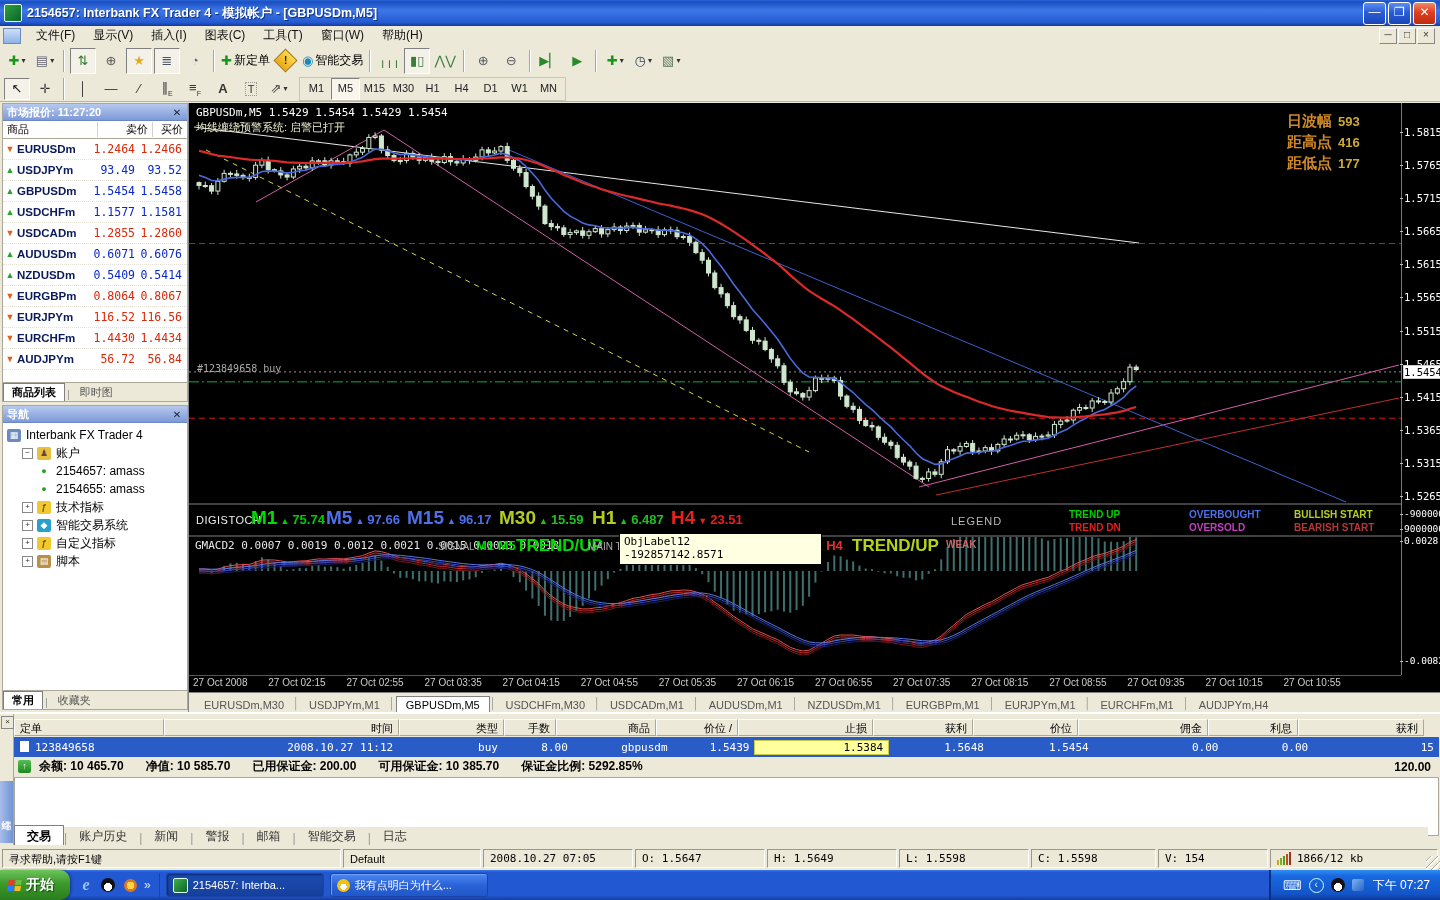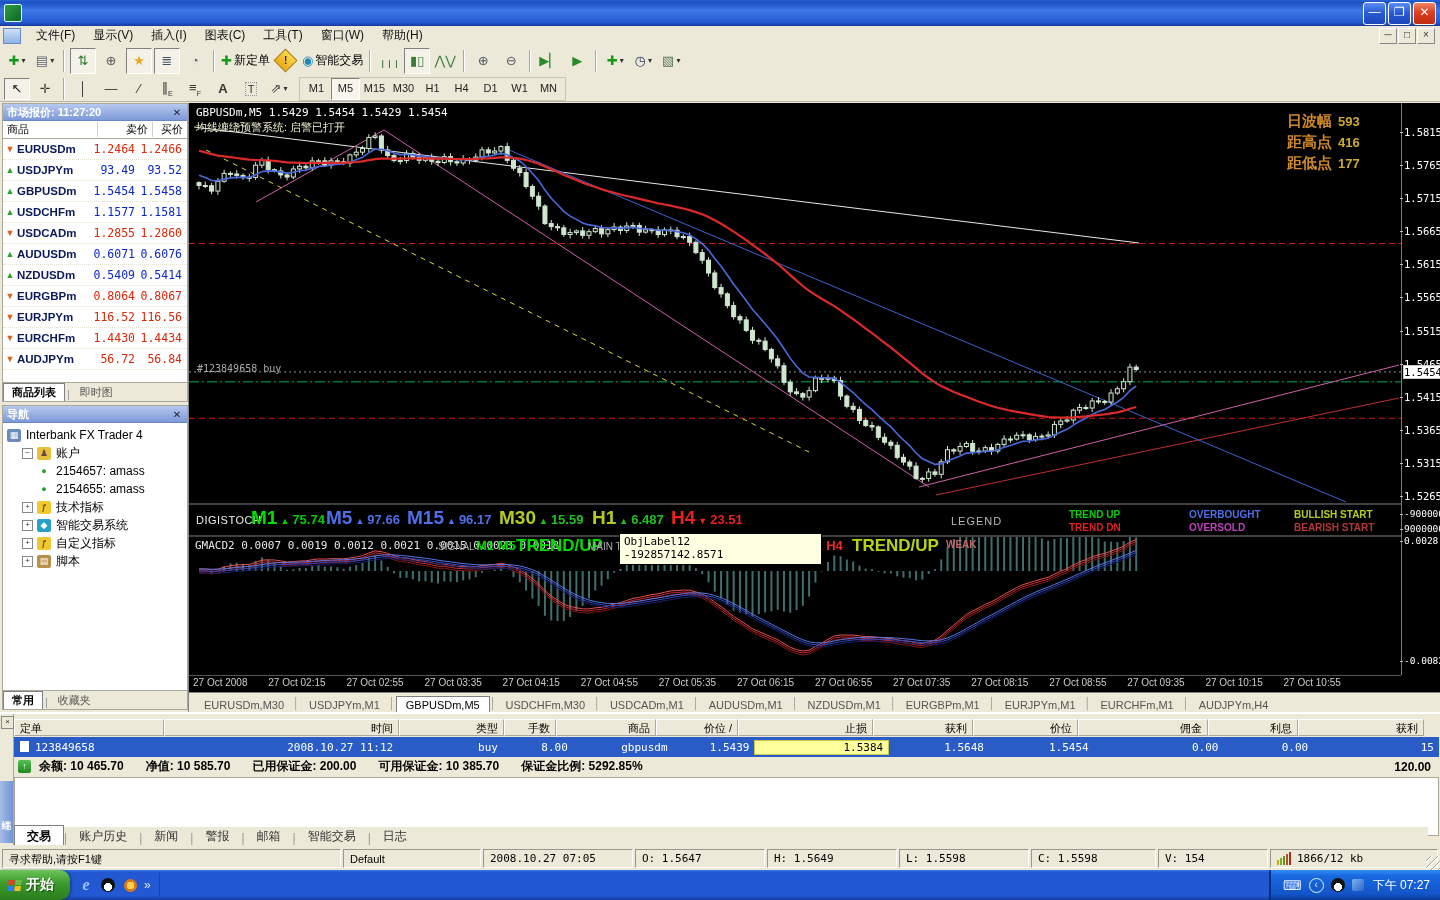--- a/index.html
+++ b/index.html
@@ -160,20 +160,21 @@
   .tray-ico{font-size:13px;color:#e8f0ff;}
   #tray-clock{font-size:12px;padding-left:2px;}
 </style>
 </head>
 <body>
 
 <div id="screen">
 
   <div id="titlebar">
     <span id="app-icon"></span>
+    <span class="title">2154657: Interbank FX Trader 4 - 模拟帐户 - [GBPUSDm,M5]</span>
     <span id="win-buttons">
       <span class="winbtn">—</span>
       <span class="winbtn">❐</span>
       <span class="winbtn close">✕</span>
     </span>
   </div>
 
   <div id="menubar">
     <span id="menu-chart-ico"></span>
     <span id="menu-items"><span class="menu-item">文件(F)</span><span class="menu-item">显示(V)</span><span class="menu-item">插入(I)</span><span class="menu-item">图表(C)</span><span class="menu-item">工具(T)</span><span class="menu-item">窗口(W)</span><span class="menu-item">帮助(H)</span></span>
@@ -1154,20 +1155,30 @@
     <div id="quicklaunch">
       <span class="ql-ico ie">e</span>
       <span class="ql-ico">
           <span class="penguin"></span>
         </span>
       <span class="ql-ico">
           <span class="media"></span>
         </span>
       <span class="chev">»</span>
     </div>
+    <span id="task-buttons" style="display:flex">
+        <span class="taskbtn active">
+          <span class="task-ico mt-ico"></span>
+          <span>2154657: Interba...</span>
+        </span>
+        <span class="taskbtn">
+          <span class="task-ico qq-ico"></span>
+          <span>我有点明白为什么...</span>
+        </span>
+      </span>
     <div id="tray">
       <span class="tray-ico">⌨</span>
       <span class="tray-ico" style="border:1px solid #cfe;border-radius:50%;width:13px;height:13px;line-height:11px;text-align:center;font-size:10px;display:inline-block">‹</span>
       <span class="penguin"></span>
       <span class="tray-ico" style="width:12px;height:12px;background:linear-gradient(135deg,#7db4f0,#2a63c8);display:inline-block;border-radius:2px"></span>
       <span id="tray-clock">下午 07:27</span>
     </div>
   </div>
 
 </div>

